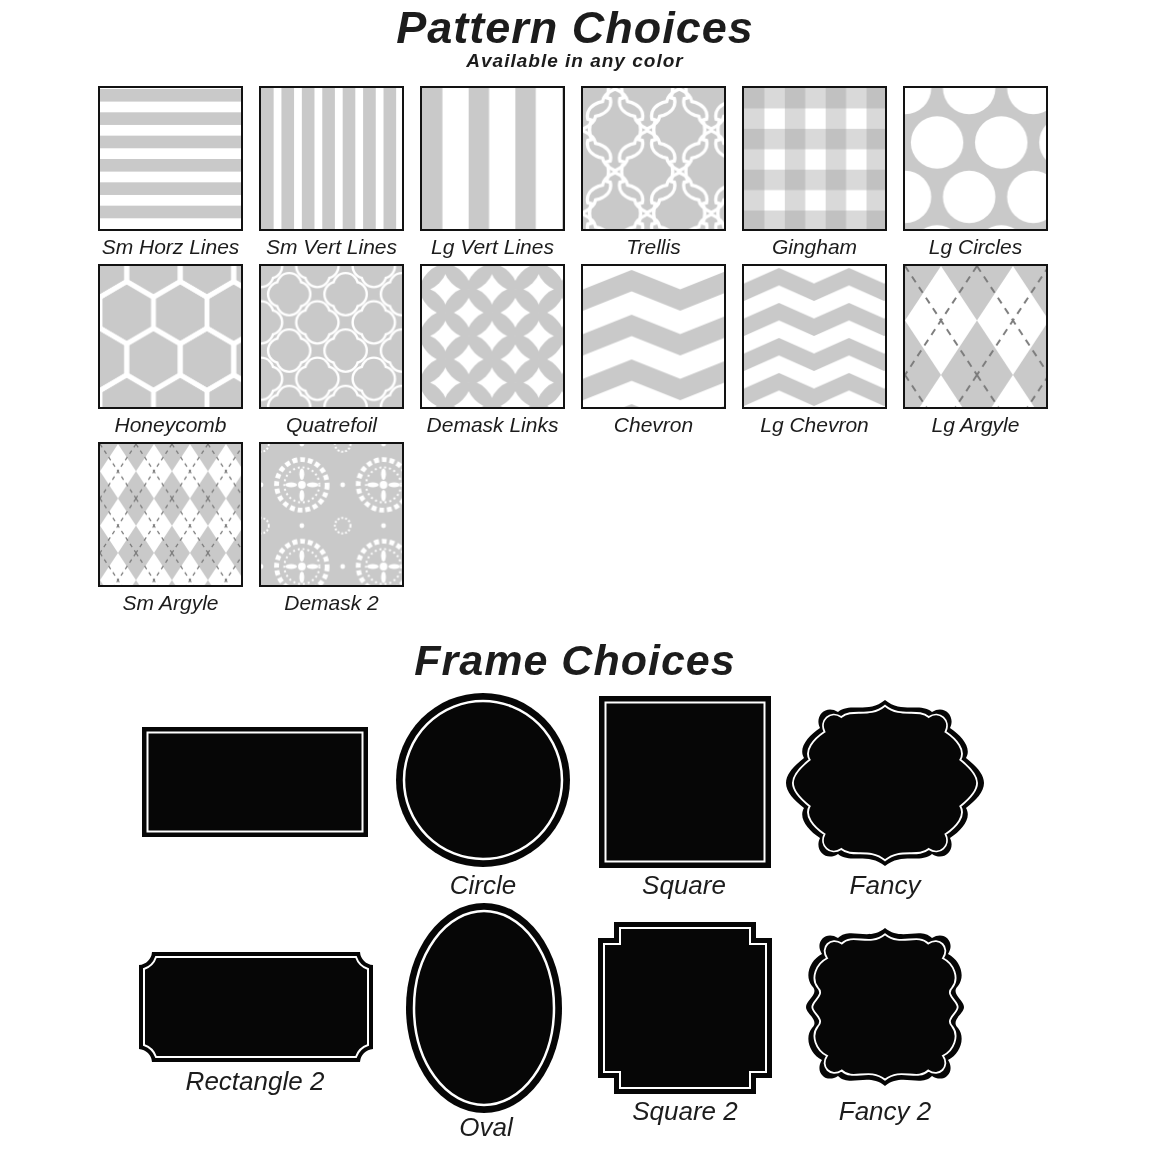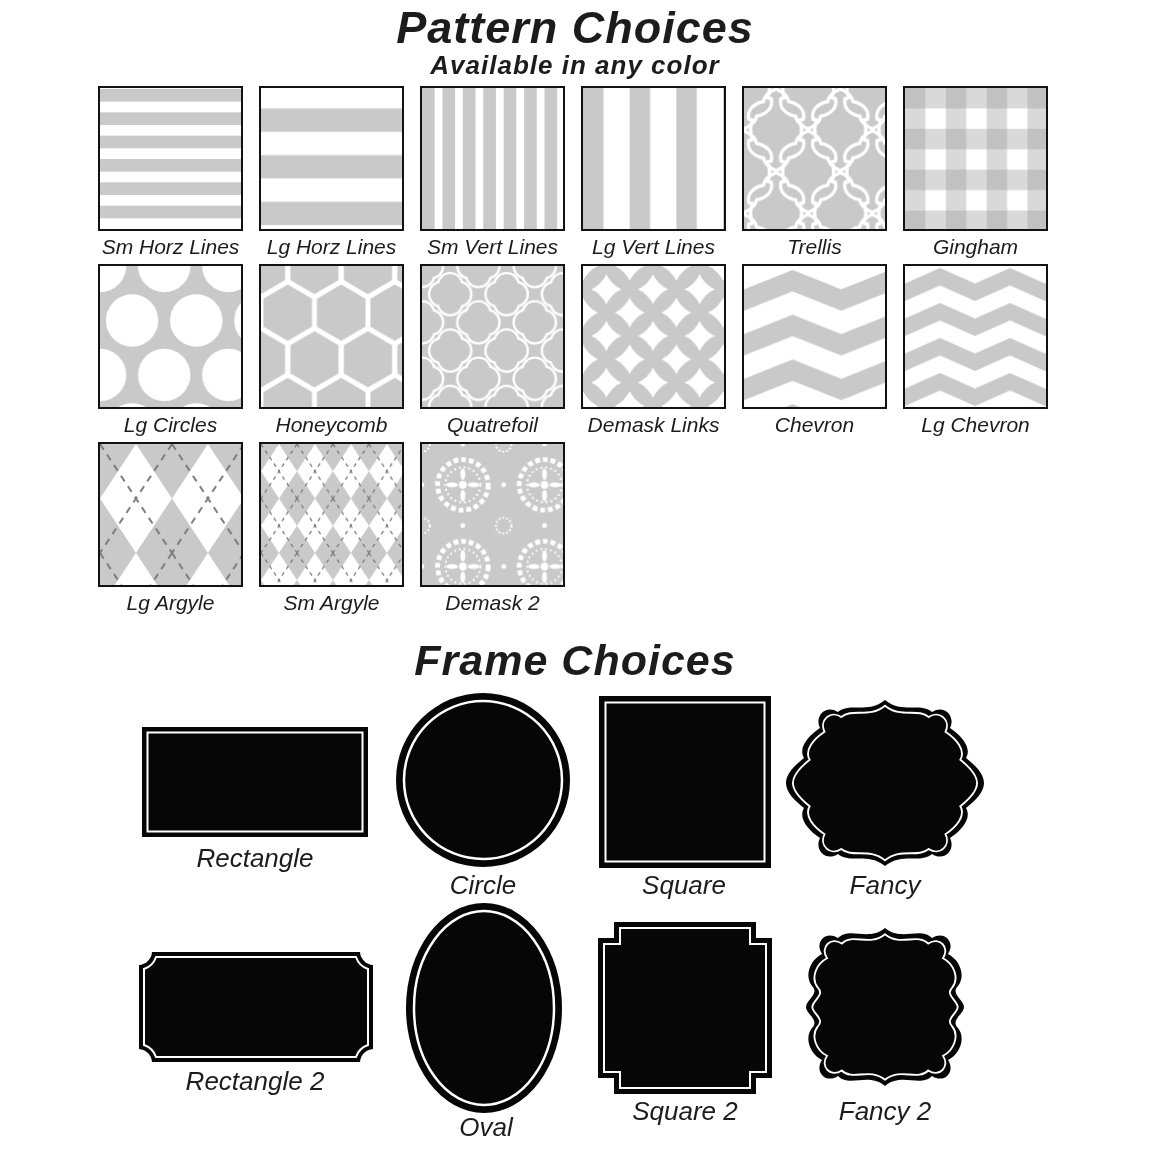--- a/index.html
+++ b/index.html
@@ -10,21 +10,21 @@
     --text:#1c1c1c;
     --background:#ffffff;
   }
   html,body{margin:0;padding:0;}
   body{background:#e8e8e8;font-family:"Liberation Sans",sans-serif;}
   #canvas{position:relative;width:1150px;height:1150px;background:var(--background);overflow:hidden;
           font-family:"Liberation Sans",sans-serif;color:var(--text);}
   .title{position:absolute;left:0;width:100%;text-align:center;font-style:italic;font-weight:600;
          letter-spacing:1px;color:var(--text);}
   #pattern-title{top:2px;font-size:45px;}
-  #pattern-subtitle{top:50px;font-size:26px;font-weight:600;}
+  #pattern-subtitle{top:50px;font-size:19px;font-weight:600;}
   #frame-title{top:636px;font-size:43px;}
   
   #pattern-grid{position:absolute;left:98px;top:86px;display:grid;
                 grid-template-columns:repeat(6,145px);column-gap:16px;row-gap:0;}
   .cell{width:164px;height:178px;}
   .swatch{display:block;width:145px;height:145px;border:2px solid #121212;box-sizing:border-box;background:#fff;}
   .plabel{width:145px;height:31px;line-height:31px;text-align:center;font-size:21px;font-style:italic;
           font-weight:500;white-space:nowrap;color:var(--text);}
   
   .pg{fill:var(--pattern-gray);}
@@ -233,26 +233,20 @@
 
   <div id="pattern-grid">
     <div class="cell">
       <svg class="swatch" viewBox="0 0 145 145">
           <rect width="145" height="145" fill="url(#psmh)"></rect>
         </svg>
       <div class="plabel">Sm Horz Lines</div>
     </div>
     <div class="cell">
       <svg class="swatch" viewBox="0 0 145 145">
-          <rect width="145" height="145" fill="url(#plgh)"></rect>
-        </svg>
-      <div class="plabel">Lg Horz Lines</div>
-    </div>
-    <div class="cell">
-      <svg class="swatch" viewBox="0 0 145 145">
           <rect width="145" height="145" fill="url(#psmv)"></rect>
         </svg>
       <div class="plabel">Sm Vert Lines</div>
     </div>
     <div class="cell">
       <svg class="swatch" viewBox="0 0 145 145">
           <rect width="145" height="145" fill="url(#plgv)"></rect>
         </svg>
       <div class="plabel">Lg Vert Lines</div>
     </div>
@@ -325,21 +319,20 @@
       <div class="plabel">Demask 2</div>
     </div>
   </div>
 
   <div class="title" id="frame-title">Frame Choices</div>
 
   <svg class="frame" style="left:142px;top:727px" width="226" height="112" viewBox="0 0 226 112">
     <rect x="0" y="0" width="226" height="110" class="fb"></rect>
     <rect x="5.5" y="5.5" width="215" height="99" class="fi"></rect>
   </svg>
-  <div class="flabel" style="left:145px;top:843px">Rectangle</div>
 
   <svg class="frame" style="left:395px;top:692px" width="176" height="176" viewBox="0 0 176 176">
     <circle cx="88" cy="88" r="87" class="fb"></circle>
     <circle cx="88" cy="88" r="79" class="fi" style="stroke-width:2.5"></circle>
   </svg>
   <div class="flabel" style="left:373px;top:870px">Circle</div>
 
   <svg class="frame" style="left:598px;top:695px" width="174" height="174" viewBox="0 0 174 174">
     <rect x="1" y="1" width="172" height="172" class="fb"></rect>
     <rect x="7.5" y="7.5" width="159" height="159" class="fi"></rect>

